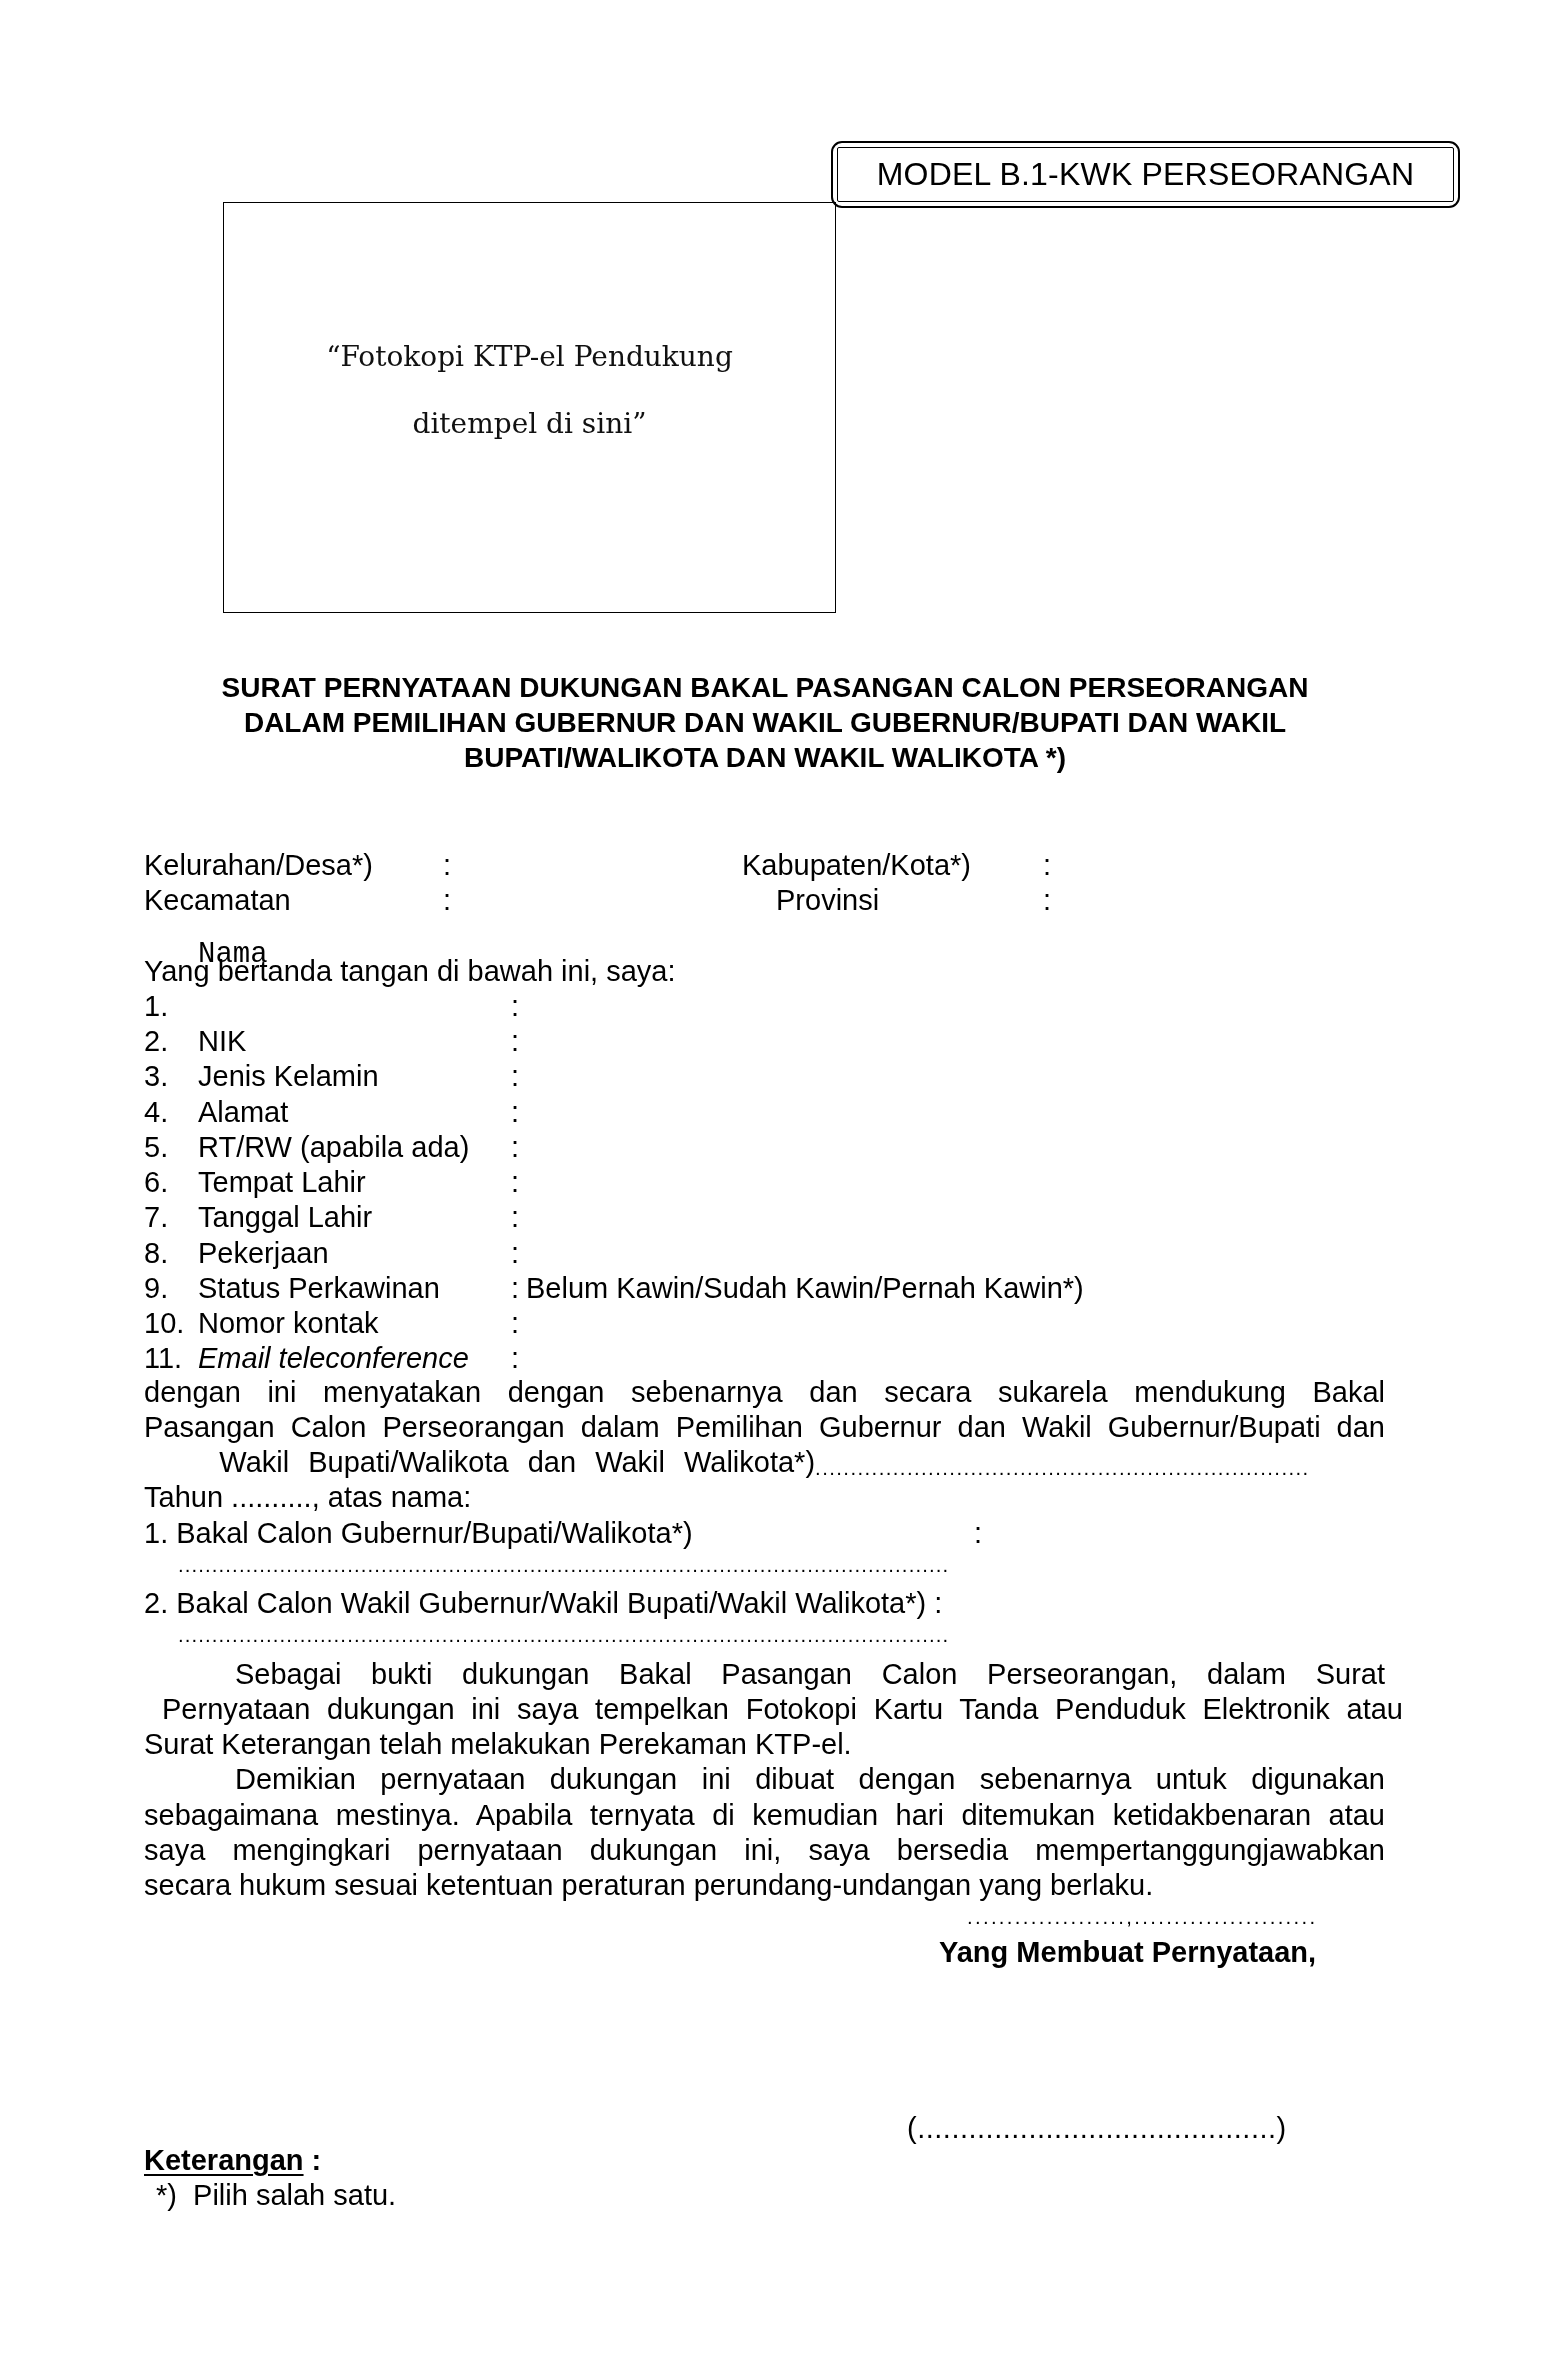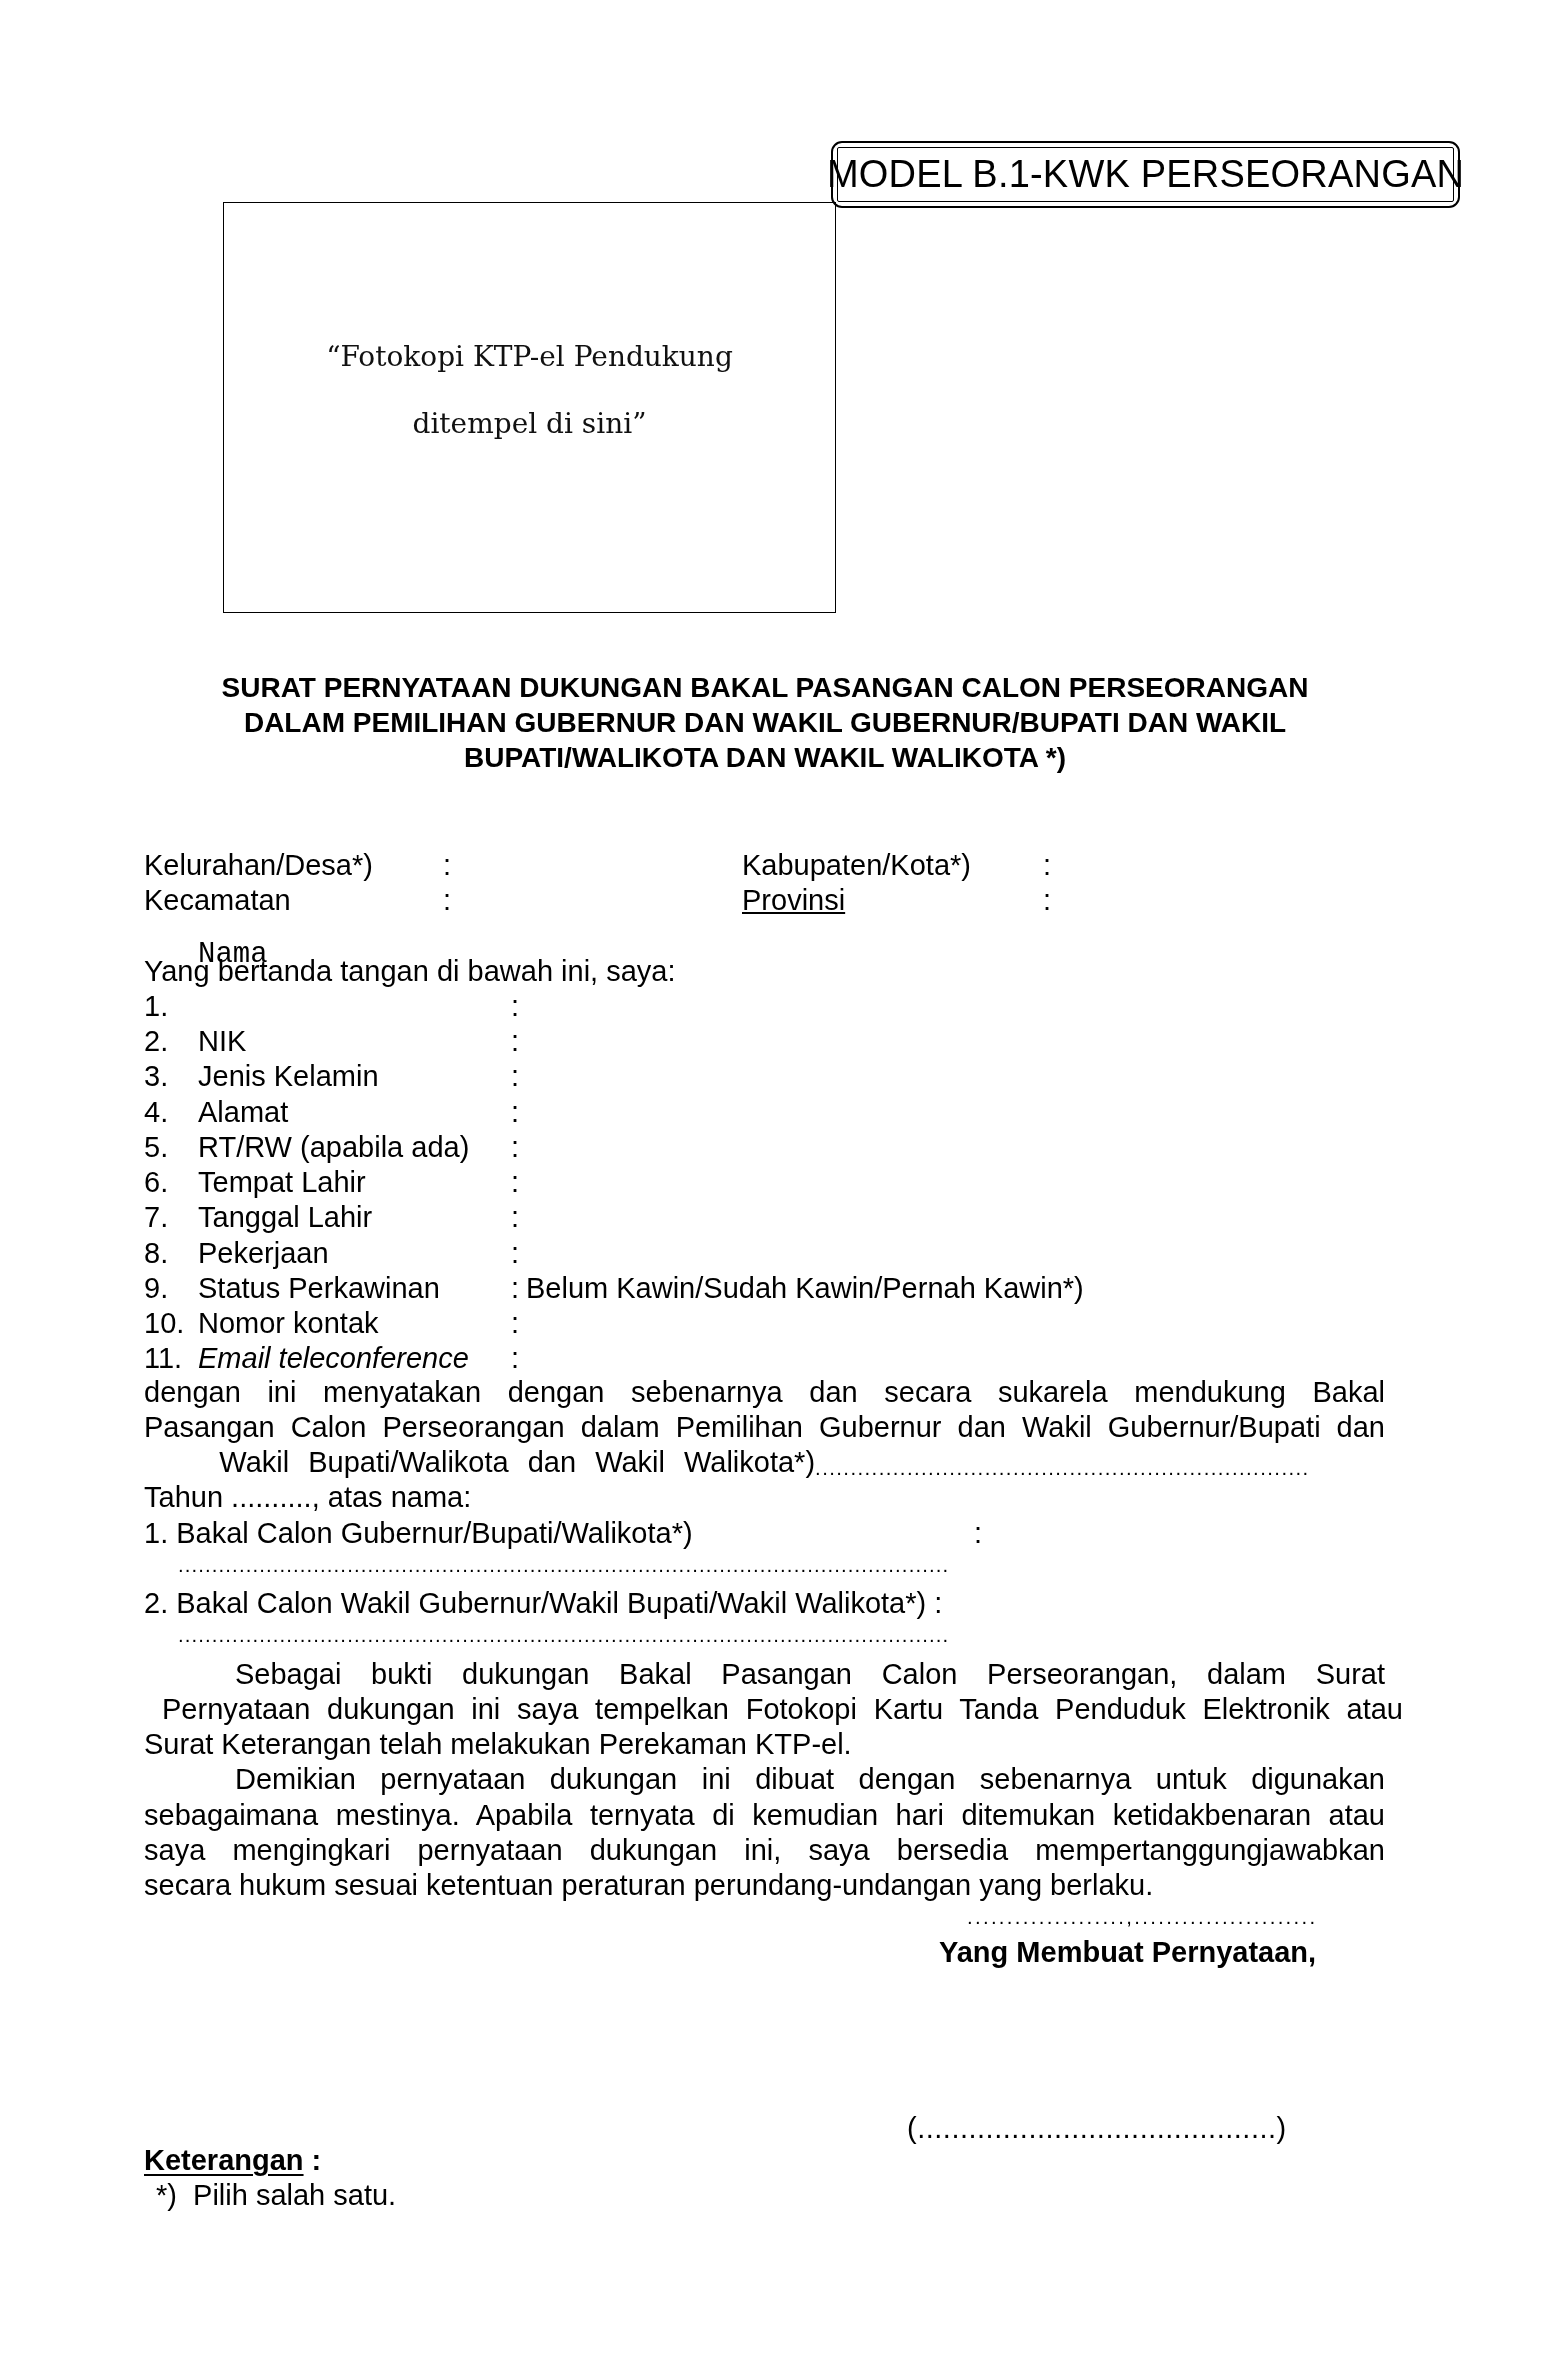--- a/index.html
+++ b/index.html
@@ -11,21 +11,21 @@
   .t { font-size: 29px; line-height: 35px; }
   
   #model-box {
     left: 831px; top: 141px; width: 629px; height: 67px;
     border: 2.8px solid #000; border-radius: 11px; box-sizing: border-box;
   }
   #model-box .inner {
     position: absolute; left: 3.7px; top: 3.7px; right: 3.7px; bottom: 3.7px;
     border: 1.9px solid #000; border-radius: 2px;
     display: flex; align-items: center; justify-content: center;
-    font-size: 38px; letter-spacing: 0.2px;
+    font-size: 32px; letter-spacing: 0.2px;
   }
   
   #photo-box {
     left: 183px; top: 202px; width: 613px; height: 411px;
     border: 1.9px solid #000; box-sizing: border-box; margin-left: 40px;
   }
   #photo-box .cap {
     position: absolute; left: 0; right: 0; text-align: center;
     font-family: "DejaVu Serif", serif; font-size: 28px; color: #111;
   }
@@ -62,21 +62,21 @@
 <div class="abs title" style="top:670px;">SURAT PERNYATAAN DUKUNGAN BAKAL PASANGAN CALON PERSEORANGAN</div>
 <div class="abs title" style="top:705px;">DALAM PEMILIHAN GUBERNUR DAN WAKIL GUBERNUR/BUPATI DAN WAKIL</div>
 <div class="abs title" style="top:740px;">BUPATI/WALIKOTA DAN WAKIL WALIKOTA *)</div>
 
 <div class="abs t" style="left:144px; top:848px;">Kelurahan/Desa*)</div>
 <div class="abs t" style="left:443px; top:848px;">:</div>
 <div class="abs t" style="left:144px; top:883px;">Kecamatan</div>
 <div class="abs t" style="left:443px; top:883px;">:</div>
 <div class="abs t" style="left:742px; top:848px;">Kabupaten/Kota*)</div>
 <div class="abs t" style="left:1043px; top:848px;">:</div>
-<div class="abs t" style="left:742px; top:883px;text-decoration:underline;">Provinsi</div>
+<div class="abs t" style="left:776px; top:883px;">Provinsi</div>
 <div class="abs t" style="left:1043px; top:883px;">:</div>
 
 <div class="abs t" style="left:144px; top:954px;">Yang bertanda tangan di bawah ini, saya:</div>
 
 <div id="fields">
     <div>
       <div class="abs t num" style="top: 989px;">1.</div>
       <div class="abs t lbl" style="top: 937px; font-family: Liberation Mono, monospace;">Nama</div>
       <div class="abs t colon" style="top: 989px;">:</div>
       <div class="abs t " style="top: 989px; left: 526px;"></div>

